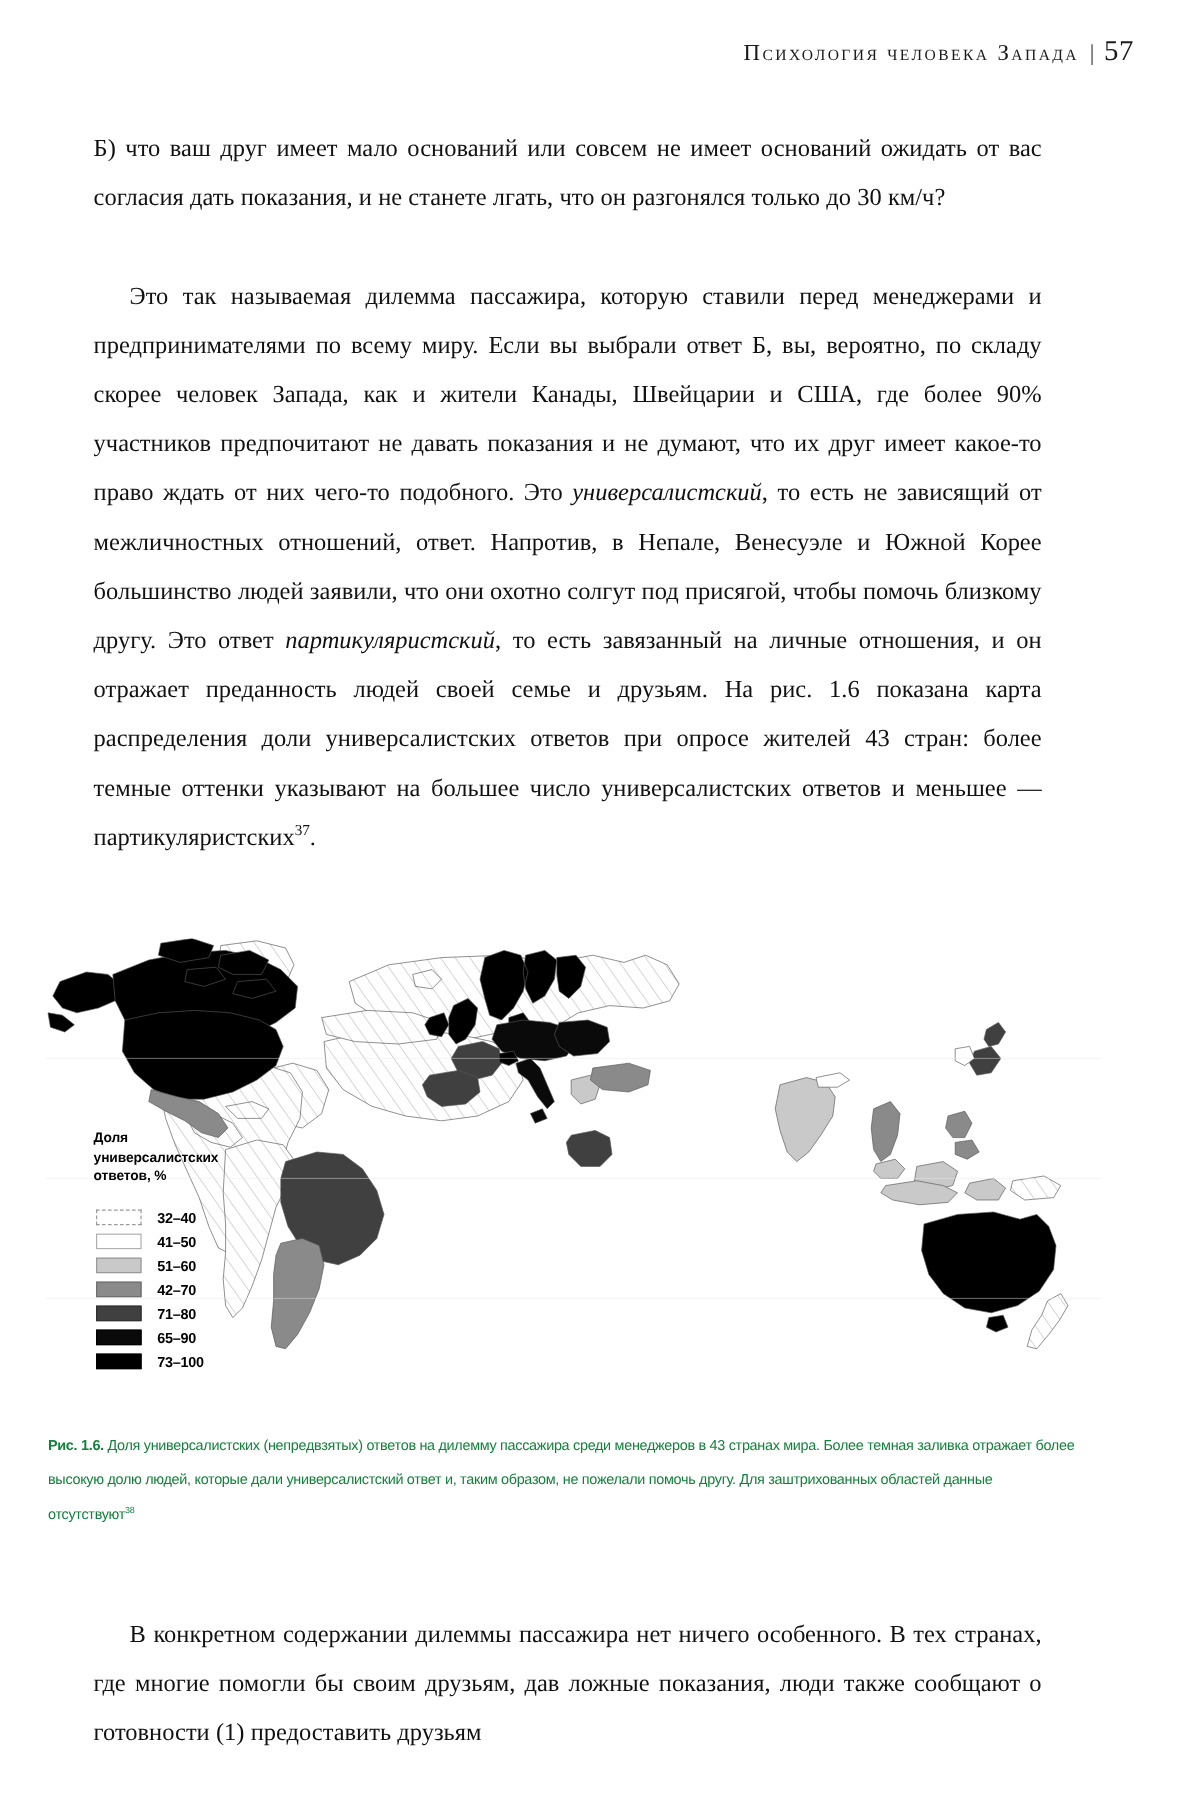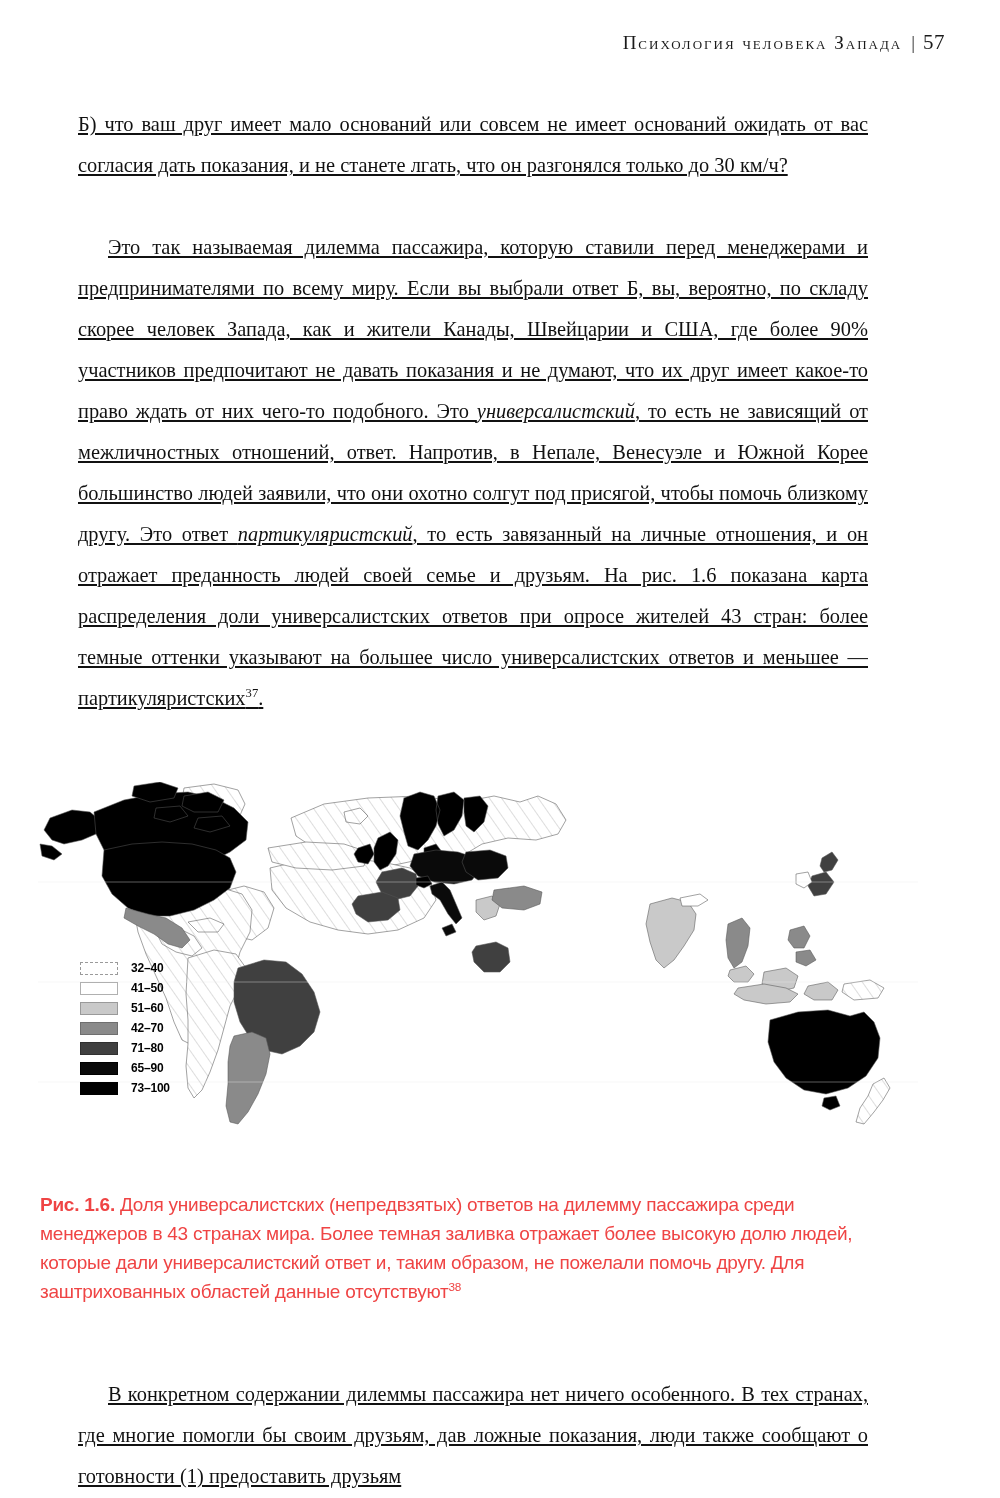--- a/index.html
+++ b/index.html
@@ -28,21 +28,21 @@
     color:#1a1a1a;
     white-space:nowrap;
   }
   .runhead .rh-title{font-variant:small-caps;}
   .runhead .rh-sep{
     display:inline-block;
     margin:0 6px 0 9px;
     color:#333;
     font-weight:300;
   }
-  .runhead .rh-page{letter-spacing:0.5px;font-size:21px;text-align:center;}
+  .runhead .rh-page{letter-spacing:0.5px;font-size:24px;text-align:center;}
 
   
   .textcol{
     position:absolute;
     left:78px;
     width:790px;
   }
   p.para{
     margin:0;
     font-size:20.4px;
@@ -51,23 +51,23 @@
     text-justify:inter-word;
     -webkit-hyphens:none;hyphens:none;
     word-spacing:0.1px;
   }
   p.para.indent{ text-indent:30px; }
   p.para em{font-style:italic;}
   sup{font-size:0.62em;vertical-align:super;line-height:0;margin-top:12px;}
 
   #block-a{ top:104px; }
   #block-b{ top:227px; }
-  #block-c{ top:1374px; }
-
-  .textcol.pos{position:absolute;text-decoration:underline;}
+  #block-c{ top:1342px; }
+
+  .textcol.pos{position:absolute;}
 
   
   .figure{
     position:absolute;
     left:38px;
     top:782px;
     width:880px;
     height:400px;
   }
   .figure svg{display:block;width:880px;height:400px;}
@@ -108,23 +108,23 @@
     white-space:nowrap;
   }
 
   
   .caption{
     position:absolute;
     left:40px;
     top:1190px;
     width:860px;
     font-family:"Liberation Sans", sans-serif;
-    font-size:19px;
+    font-size:12px;
     line-height:29px;
-    color:#ef4444;
+    color:#15803d;
     letter-spacing:-0.25px;
   }
   .caption b{font-weight:bold;}
 </style>
 </head>
 <body>
 
 <div class="page">
 
   <div class="runhead">
@@ -247,20 +247,23 @@
       </g>
 
       <g stroke="#e8e8e8" stroke-width="0.4" fill="none">
         <line x1="0" y1="100" x2="880" y2="100"></line>
         <line x1="0" y1="200" x2="880" y2="200"></line>
         <line x1="0" y1="300" x2="880" y2="300"></line>
       </g>
     </svg>
 
     <div class="legend">
+      <div class="legend-title">Доля
+универсалистских
+ответов, %</div>
       <div class="legend-rows">
           <div class="legend-row">
             <div class="legend-swatch" style="background: rgb(255, 255, 255); border: 1px dashed rgb(154, 154, 154);"></div>
             <div class="legend-label">32–40</div>
           </div>
           <div class="legend-row">
             <div class="legend-swatch" style="background: rgb(255, 255, 255); border: 1px solid rgb(176, 176, 176);"></div>
             <div class="legend-label">41–50</div>
           </div>
           <div class="legend-row">

